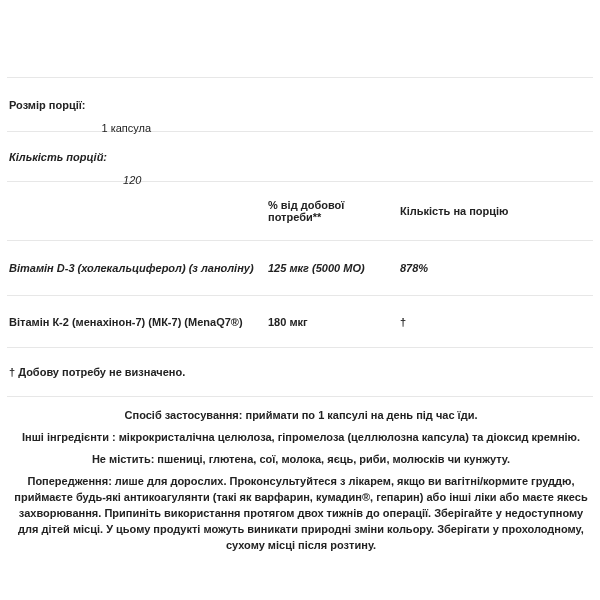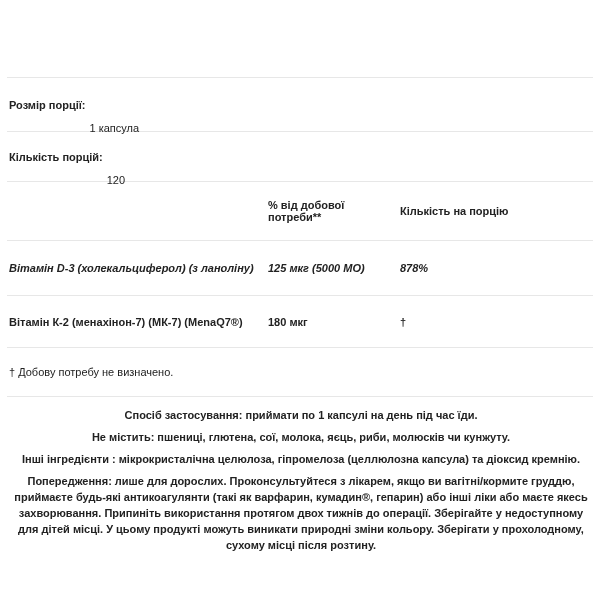--- a/index.html
+++ b/index.html
@@ -18,29 +18,29 @@
   }
   .content {
     margin: 77px 7px 0 7px; 
   }
   .sec {
     border-top: 1px solid #e7e7e7;
     display: flex;
     align-items: center;
     padding-left: 2px;
   }
-  .kv { gap: 4px; }
+  .kv { gap: 16px; }
   .kv .k { font-weight: 700; }
   .kv .v { font-weight: 400; margin-top: 46px; }
   .sec-serving   { height: 54px; }
-  .sec-servings  { height: 50px; }
+  .sec-servings  { height: 50px; font-style: italic; }
   .sec-header    { height: 59px; }
   .sec-row1      { height: 55px; font-style: italic; }
   .sec-row2      { height: 52px; }
-  .sec-footnote  { height: 49px; font-weight: 400; text-align: right; }
+  .sec-footnote  { height: 49px; font-weight: 700; text-align: right; }
   .grid {
     display: grid;
     grid-template-columns: 259px 132px auto;
     align-items: center;
     width: 100%;
     font-weight: 700;
   }
   .grid .cell { padding-right: 8px; }
   .sec-paras {
     display: block;
@@ -93,19 +93,19 @@
         <div class="cell">Вітамін К-2 (менахінон-7) (МК-7) (MenaQ7®)</div>
         <div class="cell">180 мкг</div>
         <div class="cell">†</div>
       </div>
     </div>
 
     <div class="sec sec-footnote">† Добову потребу не визначено.</div>
 
     <div class="sec sec-paras">
       <p class="para">Спосіб застосування: приймати по 1 капсулі на день під час їди.</p>
+      <p class="para">Інші інгредієнти : мікрокристалічна целюлоза, гіпромелоза (целлюлозна капсула) та діоксид кремнію.</p>
       <p class="para">Не містить: пшениці, глютена, сої, молока, яєць, риби, молюсків чи кунжуту.</p>
-      <p class="para">Інші інгредієнти : мікрокристалічна целюлоза, гіпромелоза (целлюлозна капсула) та діоксид кремнію.</p>
       <p class="para">Попередження: лише для дорослих. Проконсультуйтеся з лікарем, якщо ви вагітні/кормите груддю, приймаєте будь-які антикоагулянти (такі як варфарин, кумадин®, гепарин) або інші ліки або маєте якесь захворювання. Припиніть використання протягом двох тижнів до операції. Зберігайте у недоступному для дітей місці. У цьому продукті можуть виникати природні зміни кольору. Зберігати у прохолодному, сухому місці після розтину.</p>
     </div>
 
   </div>
 </div>
 
 </body></html>

